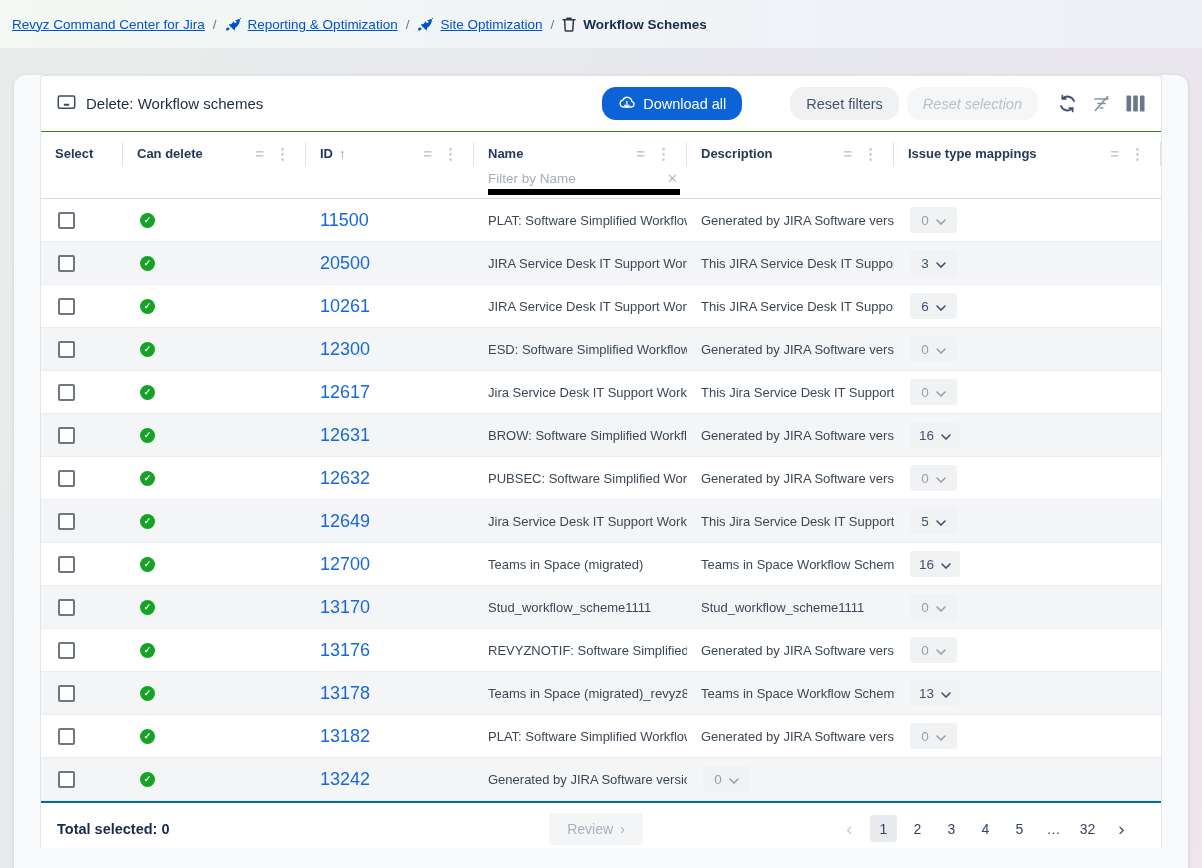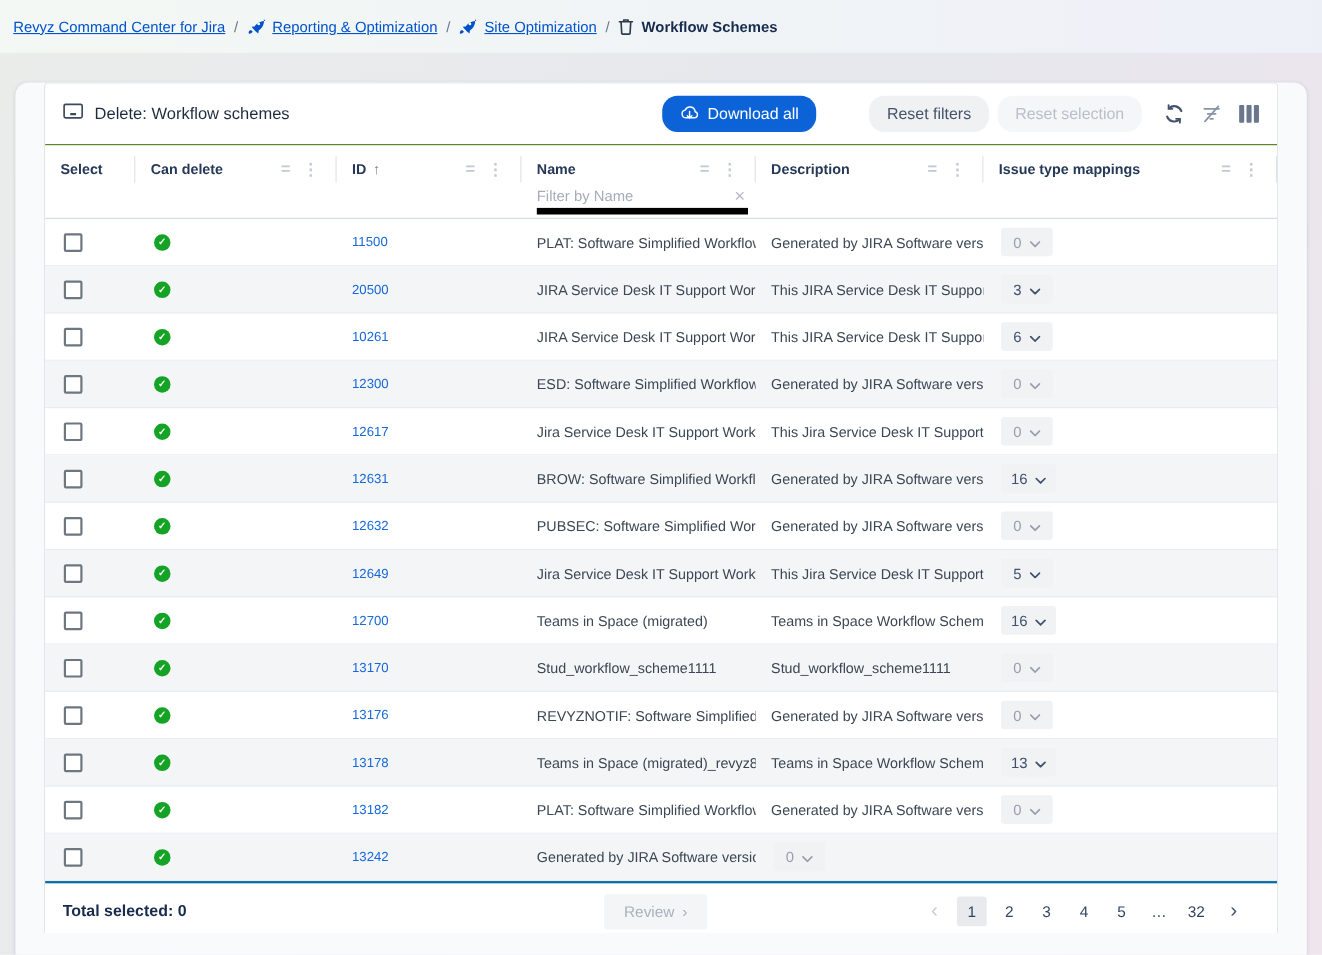--- a/index.html
+++ b/index.html
@@ -35,21 +35,21 @@
   }
 
   
   .toolbar { height:56px; display:flex; align-items:center; padding:0 16px; border-bottom:1px solid #4d7c0f; flex:0 0 auto; }
   .panel-title { display:flex; align-items:center; gap:10px; font-size:15px; color:#1f2c40; }
   .toolbar-right { margin-left:auto; display:flex; align-items:center; gap:8px; }
   .btn { height:33px; border:none; border-radius:14px; font-size:14.5px; padding:0 16px;
          display:flex; align-items:center; gap:8px; cursor:pointer; font-family:inherit; }
   .btn-primary { background:#0c63d7; color:#fff; }
   .btn-subtle  { background:#f0f1f3; color:#44546a;margin-left:40px; }
-  .btn-disabled{ background:#f5f6f8; color:#b9c0cb; cursor:default; }
+  .btn-disabled{ background:#f5f6f8; color:#b9c0cb; cursor:default;font-style:italic; }
   .tool-icons { display:flex; align-items:center; gap:15px; margin-left:12px; }
   .tool-icons .ticon { cursor:pointer; display:flex; }
 
   
   .grid-row { display:grid; grid-template-columns:82px 183px 168px 213px 207px 1fr; }
   .thead { flex:0 0 auto; border-bottom:1px solid #d5d9e0; }
   .hrow { height:35px; margin-top:4px; }
   .hcell { position:relative; display:flex; align-items:center; padding:0 10px 0 14px;
            font-size:13px; font-weight:700; color:#253858; }
   .hcell::after { content:""; position:absolute; right:0; top:50%; transform:translateY(-50%);
@@ -70,21 +70,21 @@
   .body-row { height:43px; border-bottom:1px solid #e9ebef; }
   .body-row.striped { background:#f4f5f7; }
   .cell { display:flex; align-items:center; padding:0 10px 0 14px; overflow:hidden; white-space:nowrap;
           font-size:13px; color:#3b4754; }
   .cell.c-select { padding-left:17px; }
   .cell.c-candel { padding-left:17px; }
   .cell.c-map { padding-left:16px; }
   .checkbox { width:17px; height:17px; border:2px solid #6e7780; border-radius:2px; background:#fff; cursor:pointer; }
   .okball { width:15px; height:15px; border-radius:50%; background:#14a324; color:#fff;
             display:flex; align-items:center; justify-content:center; font-size:9px; font-weight:700; }
-  .id-link { color:#1668dc; text-decoration:none; cursor:pointer; font-size:12px; }
+  .id-link { color:#1668dc; text-decoration:none; cursor:pointer; font-size:18px; }
   .mapsel { height:26px; min-width:47px; background:#f1f2f4; border:none; border-radius:3px;
             display:flex; align-items:center; justify-content:center; gap:7px; padding:0 9px;
             font-size:13.5px; cursor:pointer; font-family:inherit; }
   .mapsel.zero { color:#97a0af; }
   .mapsel.nonzero { color:#42526e; font-weight:400; }
 
   
   .tfoot { margin-top:auto; flex:0 0 auto; height:53px; border-top:2px solid #0369a1;
            display:flex; align-items:center; padding:4px 16px; background:#fff; }
   .f-left { flex:1; font-size:14.5px; font-weight:700; color:#172b4d; }

